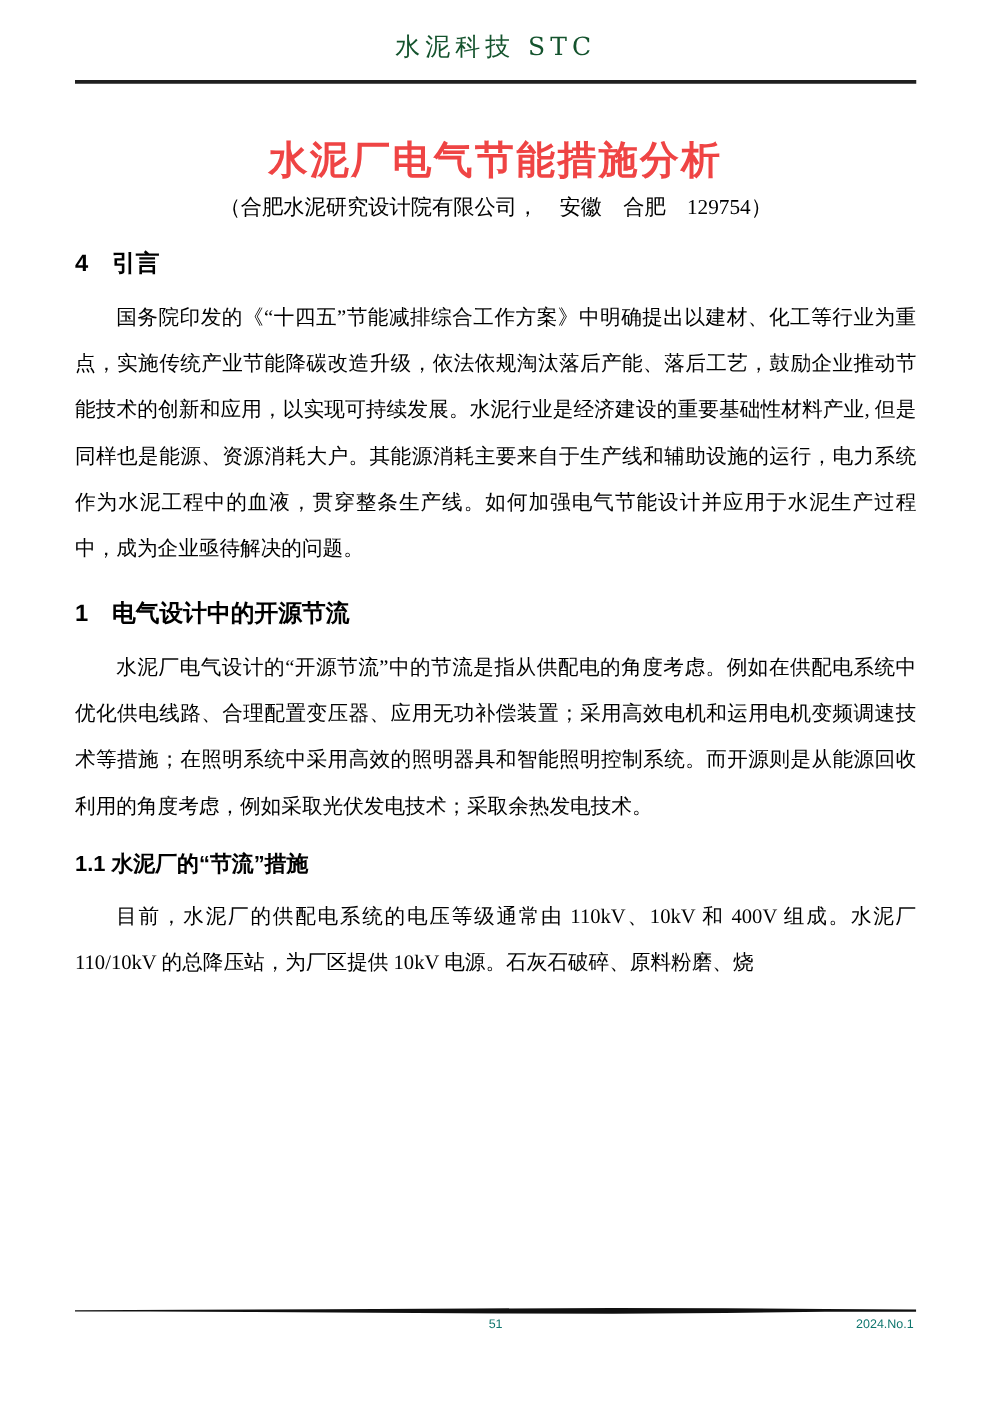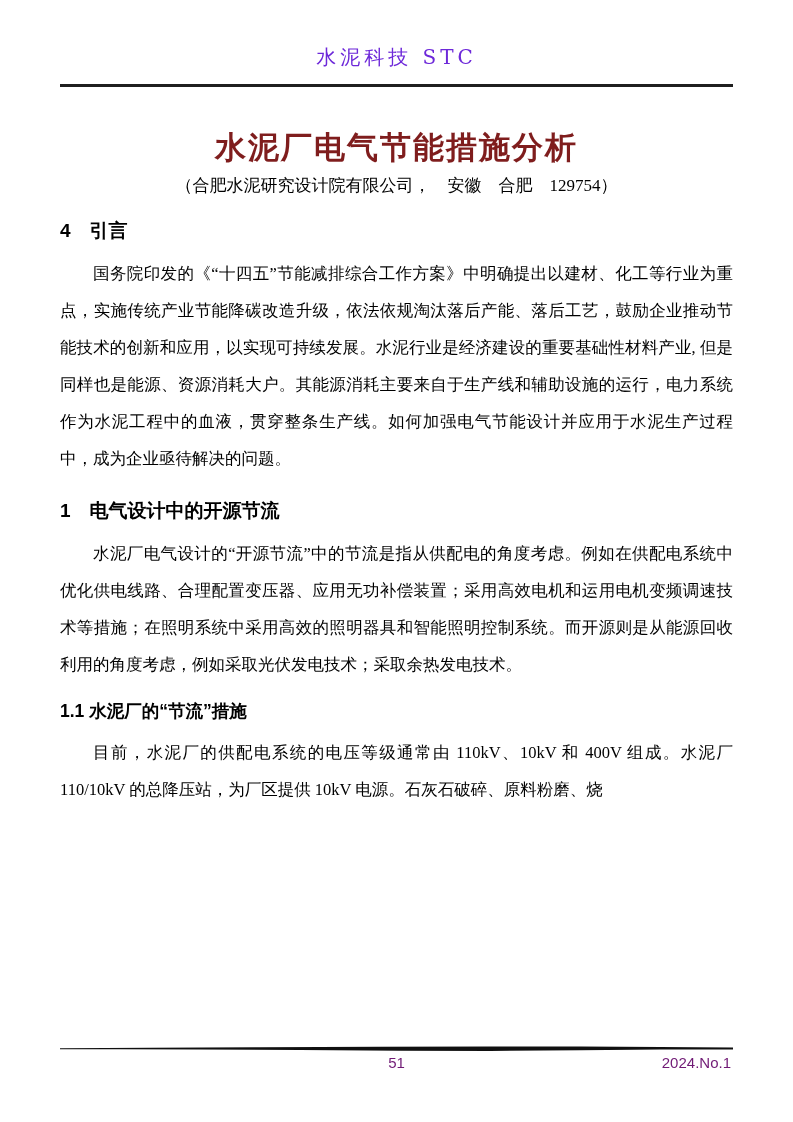--- a/index.html
+++ b/index.html
@@ -8,41 +8,41 @@
     width: 793px;
     height: 1122px;
     background: #ffffff;
     overflow: hidden;
     color: #000;
     font-family: "Liberation Serif", "DejaVu Serif", serif;
   }
   .content { margin: 0 60px; width: 673px; }
 
   .journal-header {
-    padding-top: 44px;
+    padding-top: 24px;
     text-align: center;
     font-size: 20px;
     letter-spacing: 4px;
     font-family: "DejaVu Serif", "Liberation Serif", serif;
-    color: #6d28d9;
+    color: #14532d;
   }
   .header-rule {
     margin-top: 13px;
     border-top: 3px solid #1f1f1f;
     height: 0;
   }
 
   .article-title {
     margin: 40px 0 0 0;
     text-align: center;
     font-size: 31px;
     font-weight: bold;
     letter-spacing: 2px;
     font-family: "Liberation Sans", "DejaVu Sans", sans-serif;
-    color: #7f1d1d;
+    color: #ef4444;
   }
   .author {
     margin-top: 25px;
     text-align: center;
     font-size: 17px;
   }
   .affiliation {
     margin-top: 5px;
     text-align: center;
     font-size: 17px;
@@ -80,22 +80,22 @@
     left: 60px;
     top: 1046px;
     width: 673px;
   }
   .footer-rule-svg { display: block; width: 673px; height: 6px; }
   .footer-row {
     position: relative;
     margin-top: 2px;
     height: 18px;
     font-family: "Liberation Sans", "DejaVu Sans", sans-serif;
-    font-size: 15px;
-    color: #701a75;
+    font-size: 10px;
+    color: #0f766e;
   }
   .page-number { position: absolute; left: 50%; transform: translateX(-50%); }
   .issue { position: absolute; right: 2px; }
 </style>
 </head>
 <body>
 
 <div class="page">
   <div class="content">
 

